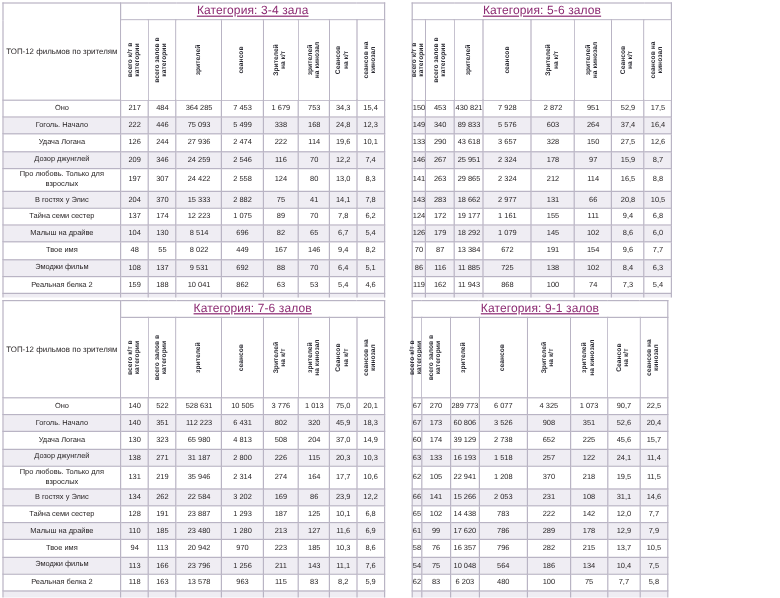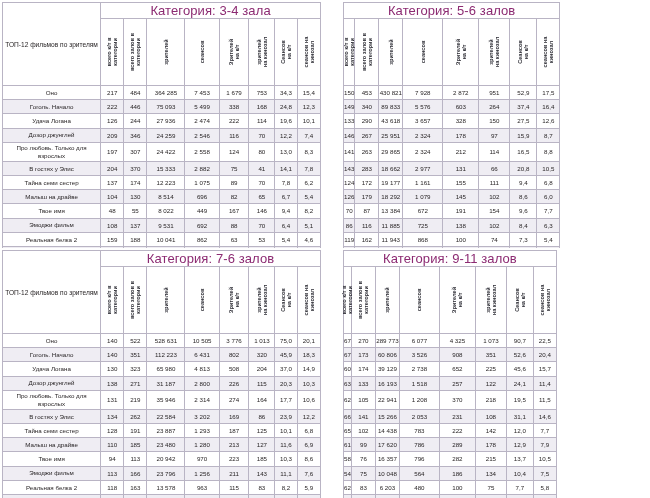--- a/index.html
+++ b/index.html
@@ -40,24 +40,25 @@
     text-align: center;
     vertical-align: middle;
     font-weight: normal;
     background: #ffffff;
   }
   
   .cat-banner {
     background: #e9e6ef;
     color: #8c2a72;
     font-weight: bold;
-    font-size: 13px;
+    font-size: 10px;
     letter-spacing: 0.1px;
     height: 13px;
     border-bottom: 0.6px solid #b9b4c4;
+    text-decoration: underline;
   }
   
   .vhead {
     background: #e9e6ef;
     height: 66px;
     padding: 0;
     position: relative;
   }
   .vhead .rot {
     position: absolute;
@@ -667,21 +668,21 @@
           <col class="c-zal">
           <col class="c-zrit">
         <col class="c-seans">
           <col class="c-zkt">
           <col class="c-zkin">
           <col class="c-skt">
           <col class="c-skin">
       </colgroup>
       <thead>
         <tr>
-          <th class="cat-banner" colspan="8">Категория: 9-11 залов</th>
+          <th class="cat-banner" colspan="8">Категория: 9-1 залов</th>
         </tr>
         <tr>
           <th class="vhead">
               <span class="rot"><span>всего к/т в</span><span class="l2">категории</span></span>
             </th>
           <th class="vhead">
               <span class="rot"><span>всего залов в</span><span class="l2">категории</span></span>
             </th>
           <th class="vhead">
               <span class="rot"><span>зрителей</span></span>

